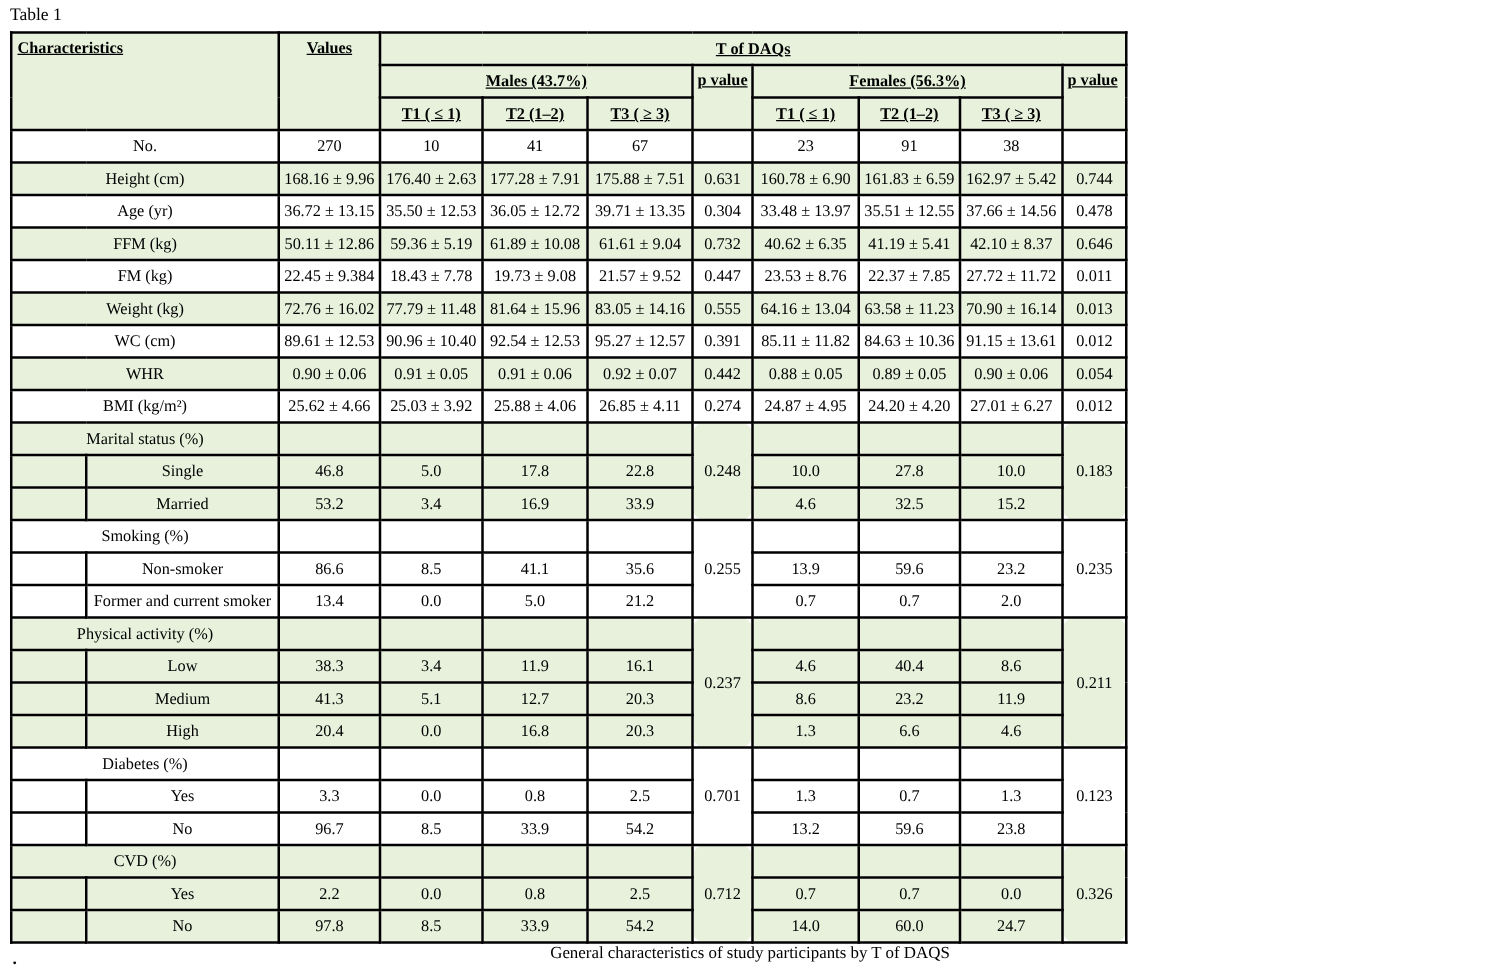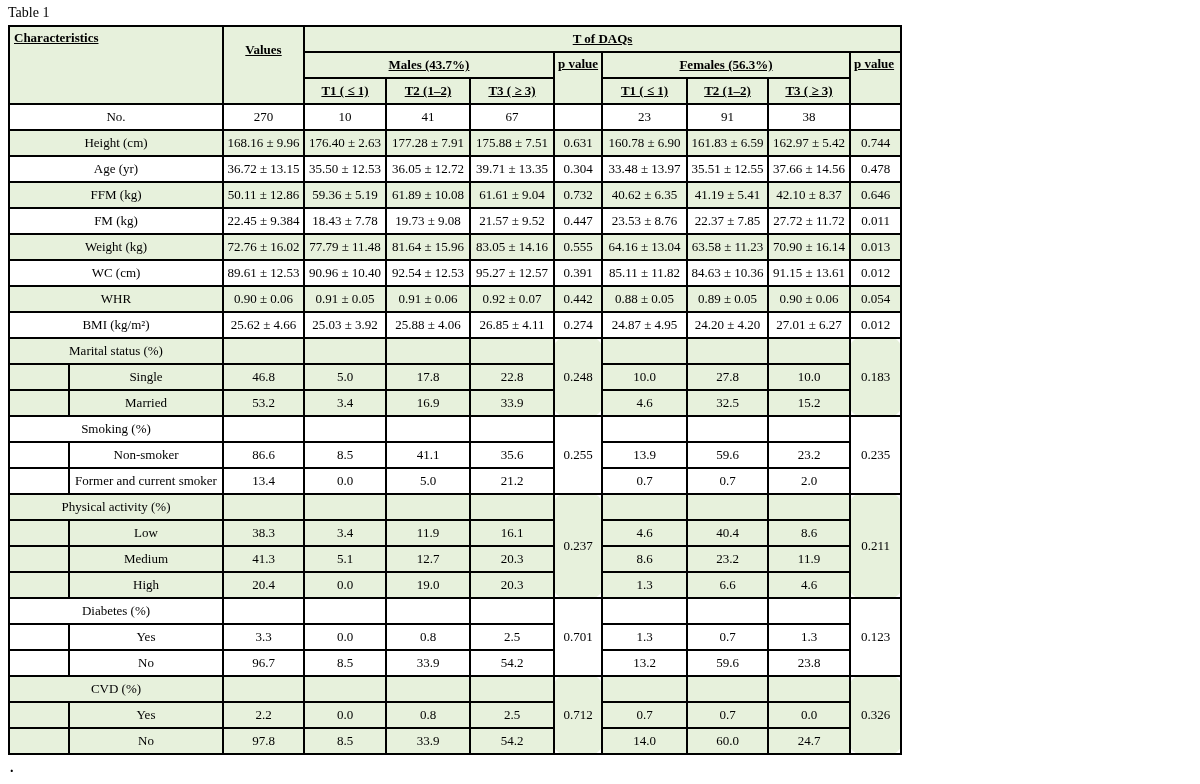--- a/index.html
+++ b/index.html
@@ -78,21 +78,21 @@
         <col style="width:84px">
       <col style="width:48px">
         <col style="width:85px">
         <col style="width:81px">
       <col style="width:82px">
         <col style="width:51px">
     </colgroup>
     <thead>
       <tr>
         <th colspan="2" rowspan="3" style="text-align:left;padding-left:4px;vertical-align:top;padding-top:4px">Characteristics</th>
-        <th rowspan="3" style="vertical-align:top;padding-top:16px">Values</th>
+        <th rowspan="3" style="vertical-align:top;padding-top:4px">Values</th>
         <th colspan="8">T of DAQs</th>
       </tr>
       <tr>
         <th colspan="3">Males (43.7%)</th>
         <th rowspan="2" style="text-align:left;padding-left:3px;vertical-align:top;padding-top:4px">p value</th>
         <th colspan="3">Females (56.3%)</th>
         <th rowspan="2" style="text-align:left;padding-left:3px;vertical-align:top;padding-top:4px">p value</th>
       </tr>
       <tr>
         <th>T1 ( ≤  1)</th>
@@ -312,21 +312,21 @@
           <td class="num">20.3</td>
           <td class="num">8.6</td>
           <td class="num">23.2</td>
           <td class="num">11.9</td>
         </tr>
         <tr class="band">
           <td></td>
           <td class="lbl">High</td>
           <td class="num">20.4</td>
           <td class="num">0.0</td>
-          <td class="num">19.0</td>
+          <td class="num">16.8</td>
           <td class="num">20.3</td>
           <td class="num">1.3</td>
           <td class="num">6.6</td>
           <td class="num">4.6</td>
         </tr>
         <tr>
           <td class="lbl" colspan="2">Diabetes (%)</td>
           <td class="num"></td>
           <td class="num"></td>
           <td class="num"></td>
@@ -389,15 +389,16 @@
           <td class="num">8.5</td>
           <td class="num">33.9</td>
           <td class="num">54.2</td>
           <td class="num">14.0</td>
           <td class="num">60.0</td>
           <td class="num">24.7</td>
         </tr>
       </tbody>
   </table>
 
+  <div id="caption">General characteristics of study participants by T of DAQS</div>
   <div id="footnote-dot">.</div>
 
 </div>
 
 </body></html>

